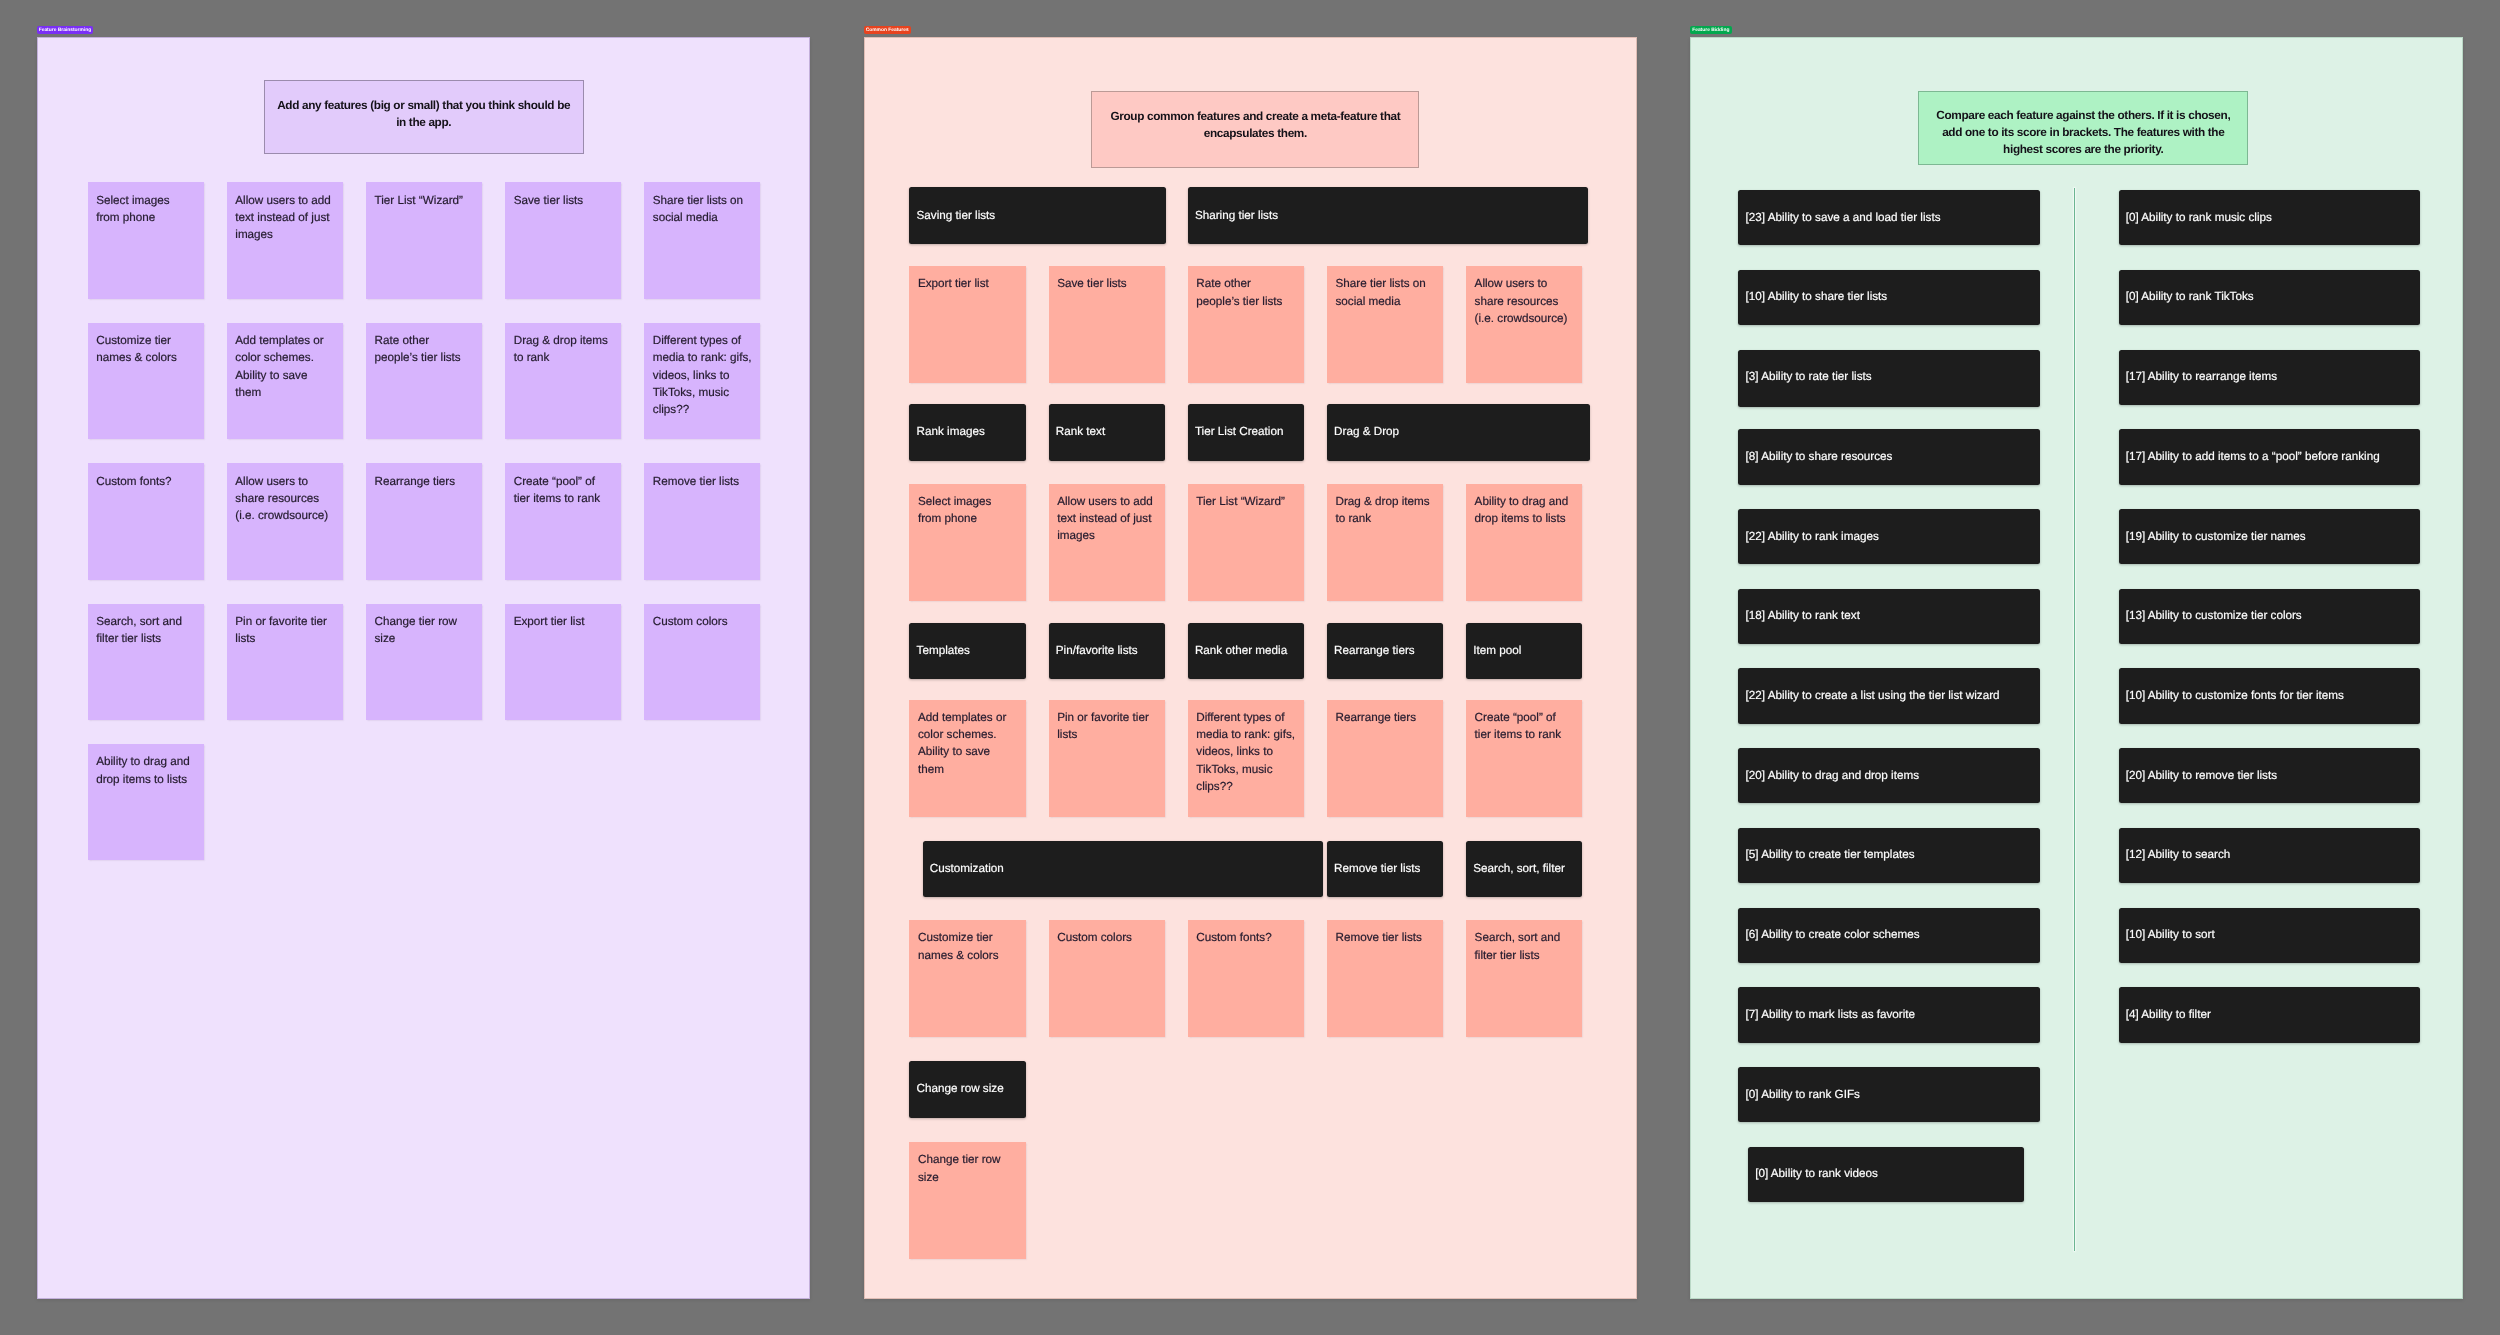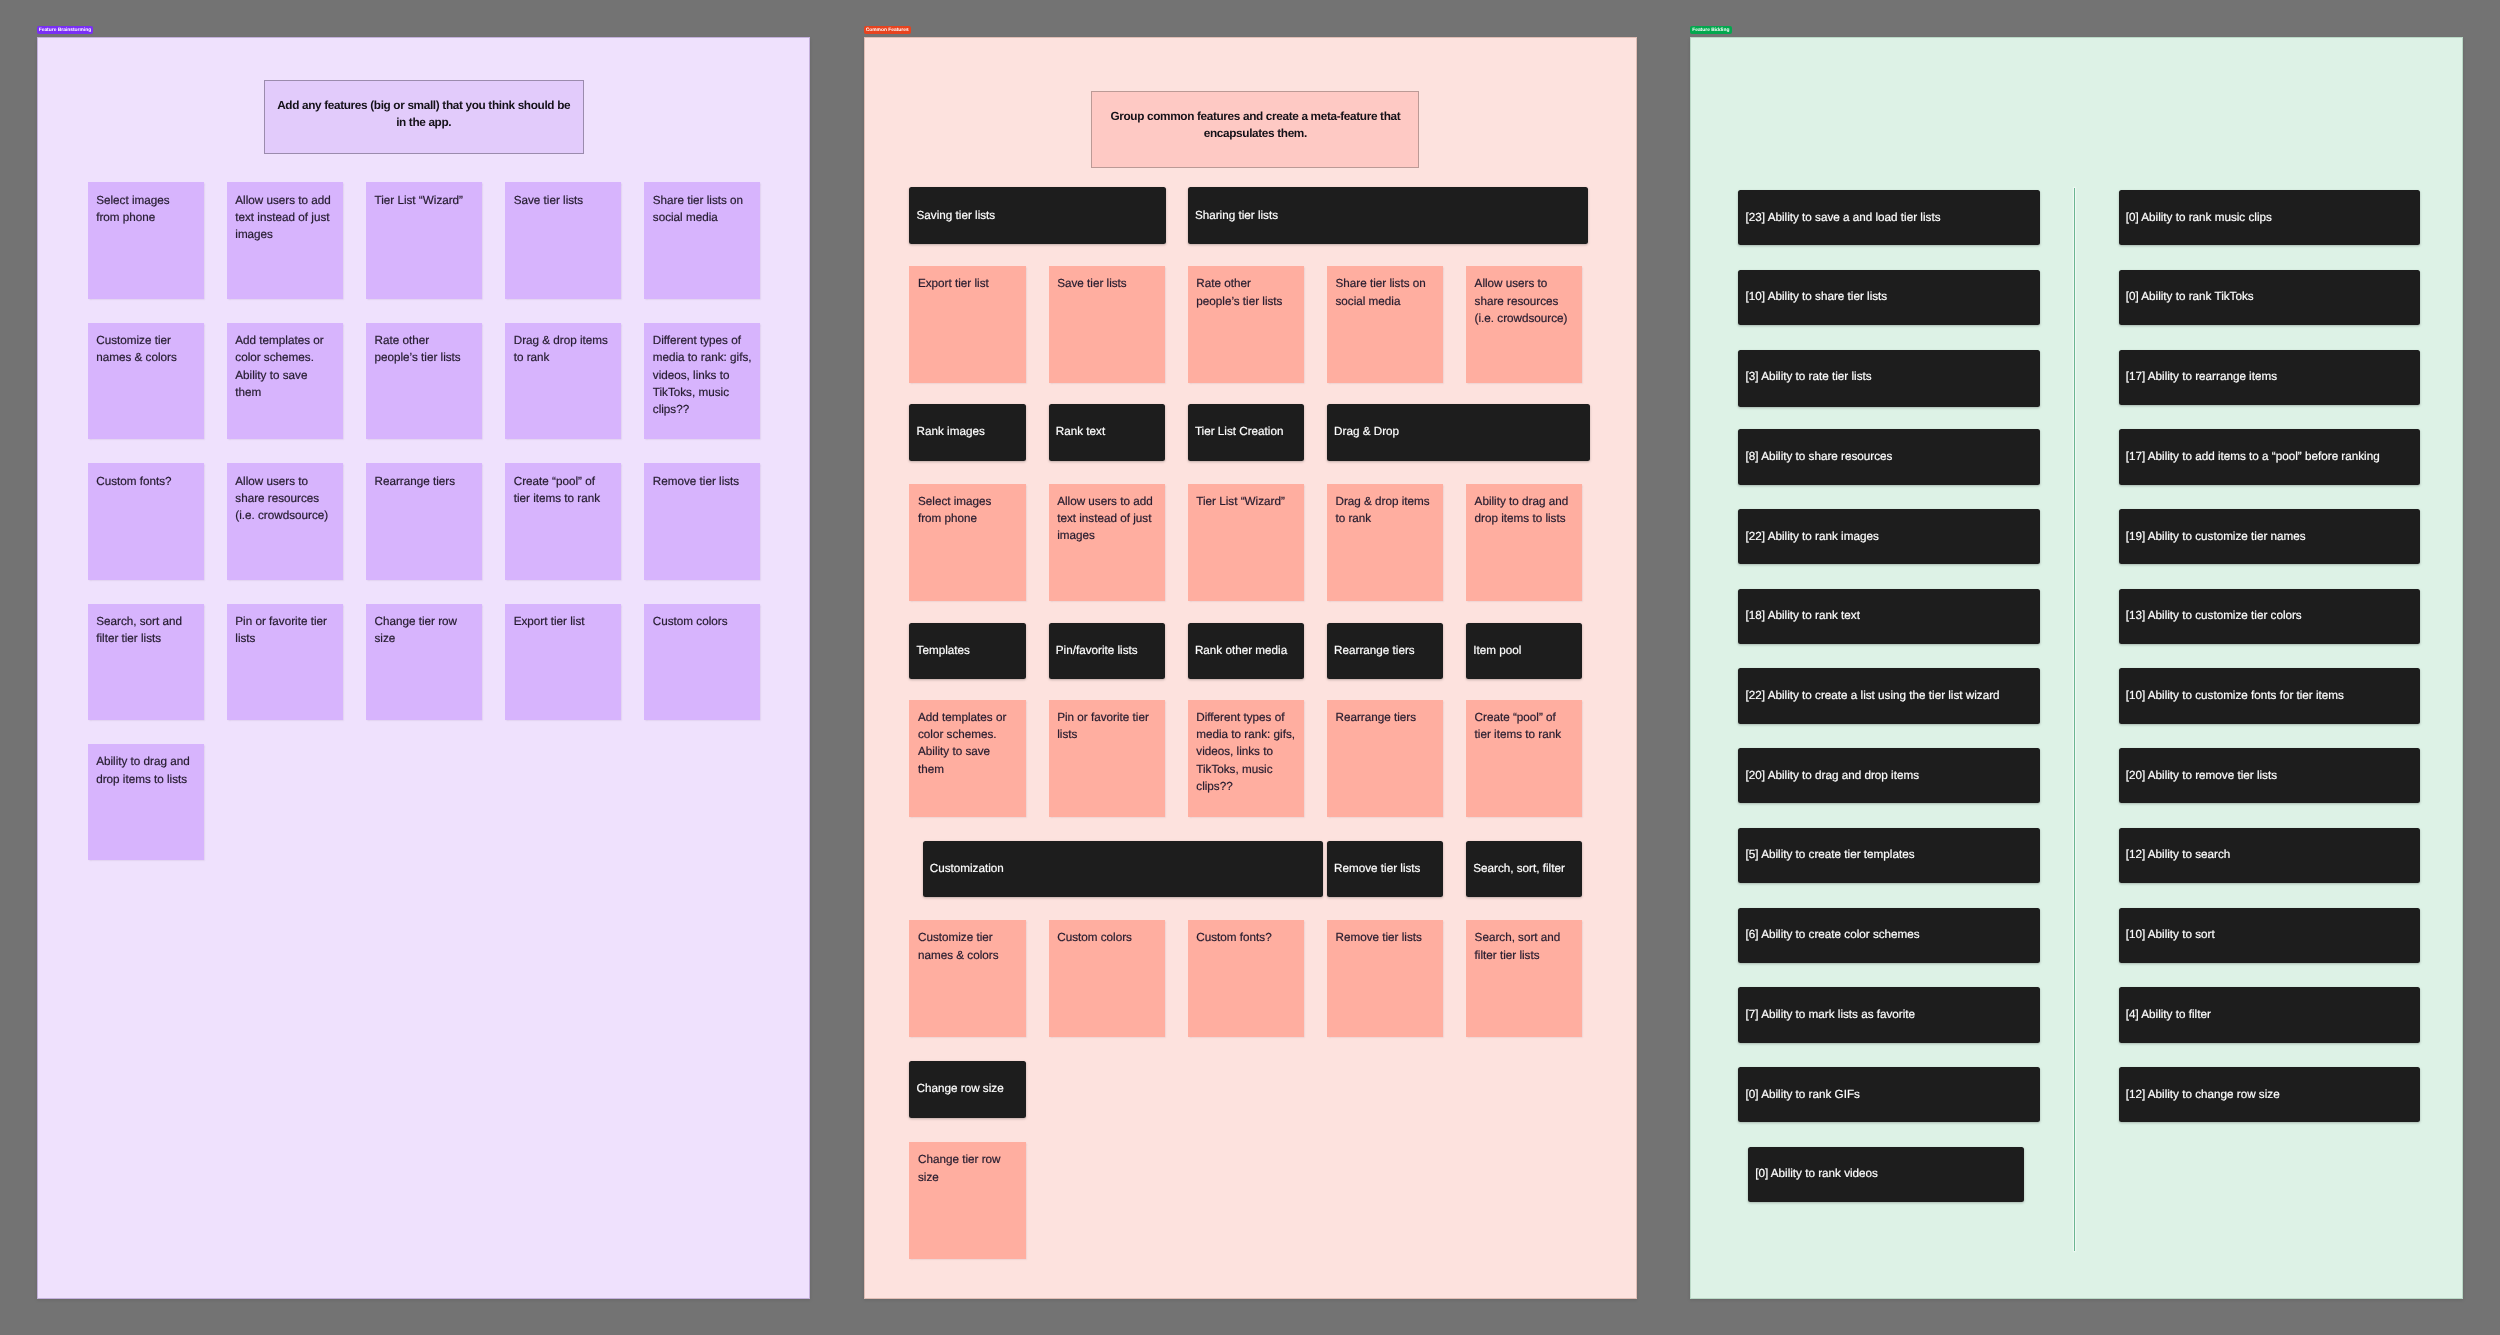--- a/index.html
+++ b/index.html
@@ -225,20 +225,23 @@
     <div class="dark" style="left:44.9px;top:1023.5px;width:116.2px;height:56.6px">
       <div class="dark-txt" style="top:20.3px">Change row size</div>
     </div>
     <div class="note n-pink" style="left:44.9px;top:1104.6px;width:116.2px;height:117.2px">
       <div class="note-txt">Change tier row size</div>
     </div>
   </div>
 
   <div class="frame f-green" id="frame-green" style="left:1690.0px;top:36.5px;width:773px;height:1262px">
     <div class="frame-label lbl-green">Feature Bidding</div>
+    <div class="instruction i-green" style="left:227.4px;top:53.6px;width:329.8px;height:73.9px;font-size:11.8px;letter-spacing:-0.35px;line-height:17px;padding:8px 9px 0">
+      <span>Compare each feature against the others. If it is chosen, add one to its score in brackets. The features with the highest scores are the priority.</span>
+    </div>
     <div class="divider" style="left:382.9px;top:150.5px;height:1063px"></div>
     <div class="dark" style="left:47.4px;top:152.6px;width:301.5px;height:55.3px">
       <div class="dark-txt" style="top:19.6px">[23] Ability to save a and load tier lists</div>
     </div>
     <div class="dark" style="left:47.4px;top:232.3px;width:301.5px;height:55.3px">
       <div class="dark-txt" style="top:19.6px">[10] Ability to share tier lists</div>
     </div>
     <div class="dark" style="left:47.4px;top:312.0px;width:301.5px;height:57px">
       <div class="dark-txt" style="top:19.6px">[3] Ability to rate tier lists</div>
     </div>
@@ -298,17 +301,14 @@
     </div>
     <div class="dark" style="left:427.5px;top:790.4px;width:301.5px;height:55.3px">
       <div class="dark-txt" style="top:19.6px">[12] Ability to search</div>
     </div>
     <div class="dark" style="left:427.5px;top:870.1px;width:301.5px;height:55.3px">
       <div class="dark-txt" style="top:19.6px">[10] Ability to sort</div>
     </div>
     <div class="dark" style="left:427.5px;top:949.8px;width:301.5px;height:55.3px">
       <div class="dark-txt" style="top:19.6px">[4] Ability to filter</div>
     </div>
-    <div class="dark" style="left:427.5px;top:1029.5px;width:301.5px;height:55.3px">
-      <div class="dark-txt" style="top:19.6px">[12] Ability to change row size</div>
-    </div>
   </div>
 </div>
 
 </body></html>

